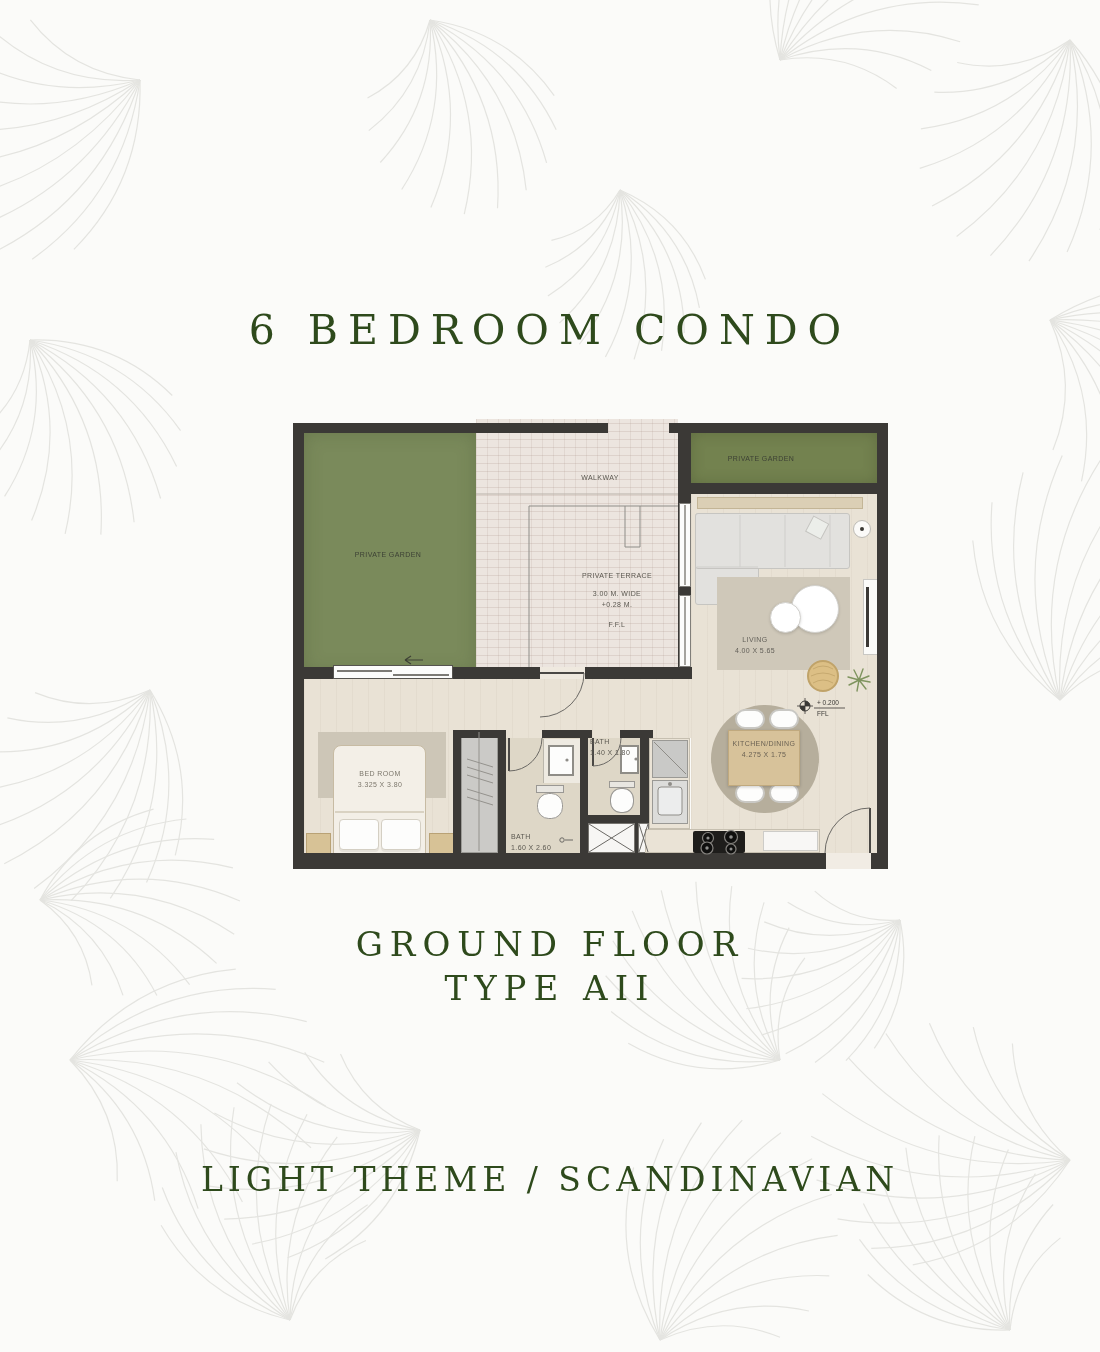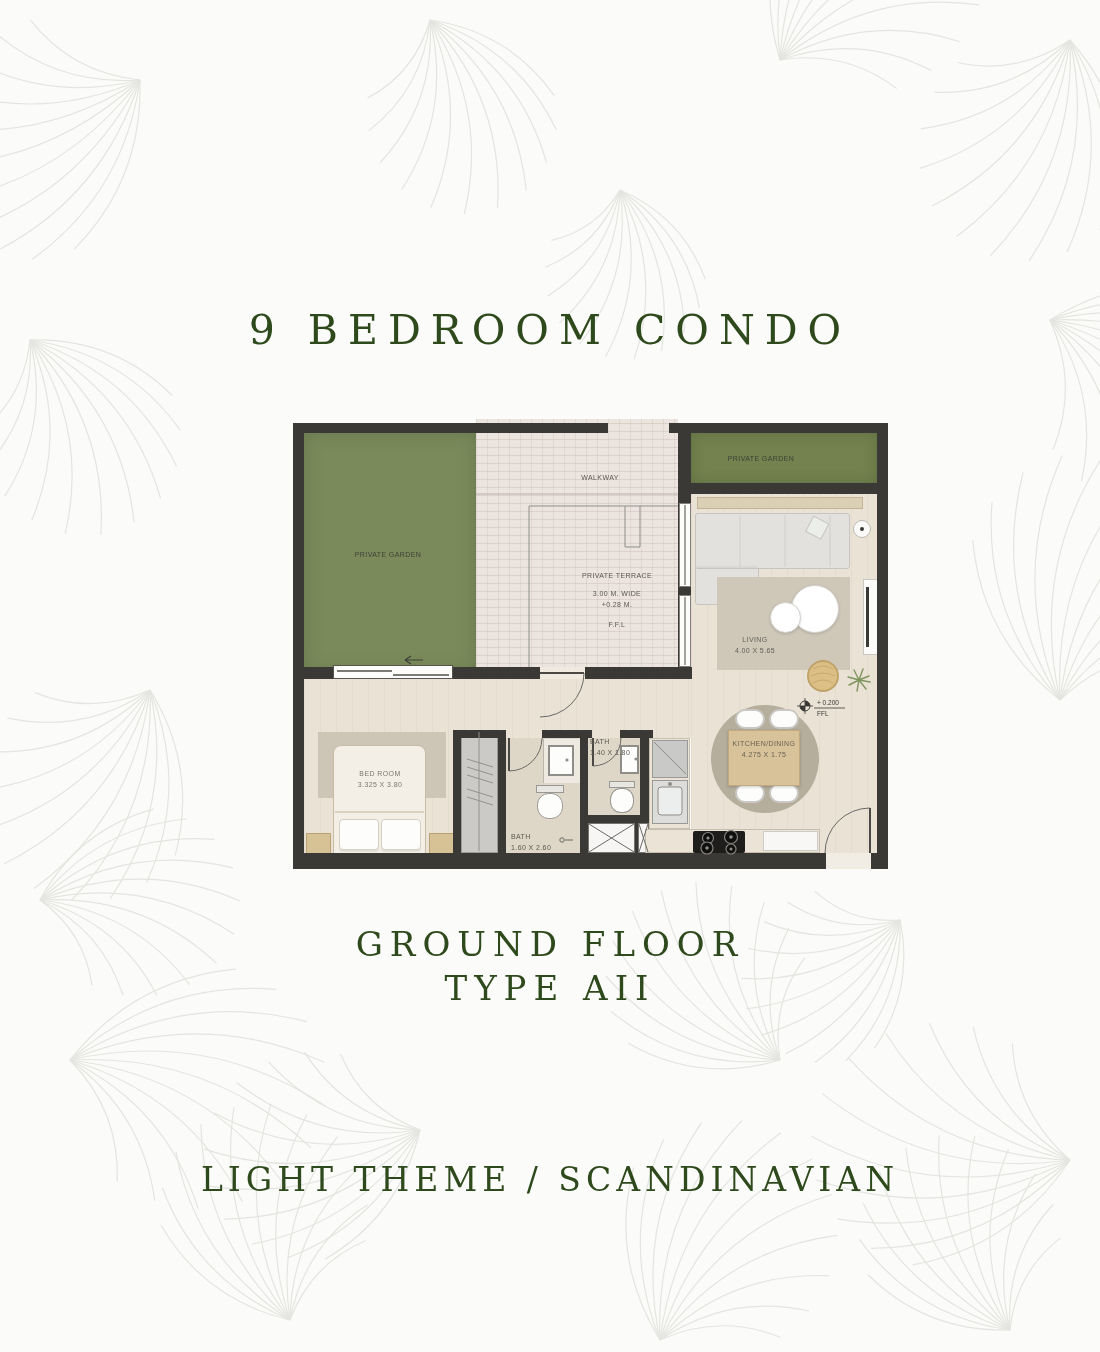--- a/index.html
+++ b/index.html
@@ -269,21 +269,21 @@
       <path d="M 0 0 Q 90.4 -21.2 166.4 28.6"></path>
       <path d="M 0 0 Q 84.9 -5.1 145.8 51.6"></path>
       <path d="M 0 0 Q 74.2 8.2 118.5 66.3"></path>
       <path d="M 0 0 Q 60.1 17.3 88.4 71.5"></path>
       <path d="M 0 0 Q 44.6 21.5 59.4 67.6"></path>
     </g>
   </svg>
 
 <div class="poster">
 
-  <h1 class="heading title">9 BEDROOM CONDO</h1>
+  <h1 class="heading title">6 BEDROOM CONDO</h1>
 
   <div class="plan">
 
     <div class="abs tiles" style="left:183px;top:0;width:202px;height:253px;"></div>
     <div class="abs" style="left:11px;top:14px;width:172px;height:239px;background:#7a8a5b;box-shadow:inset 0 0 18px rgba(60,70,40,.25);"></div>
     <div class="abs" style="left:398px;top:14px;width:186px;height:50px;background:#73824f;box-shadow:inset 0 0 14px rgba(55,65,35,.3);"></div>
     <div class="abs wood" style="left:398px;top:75px;width:186px;height:359px;"></div>
     <div class="abs wood" style="left:11px;top:260px;width:387px;height:59px;"></div>
     <div class="abs wood" style="left:11px;top:260px;width:149px;height:174px;"></div>
     <div class="abs bathfloor" style="left:213px;top:319px;width:74px;height:115px;"></div>

